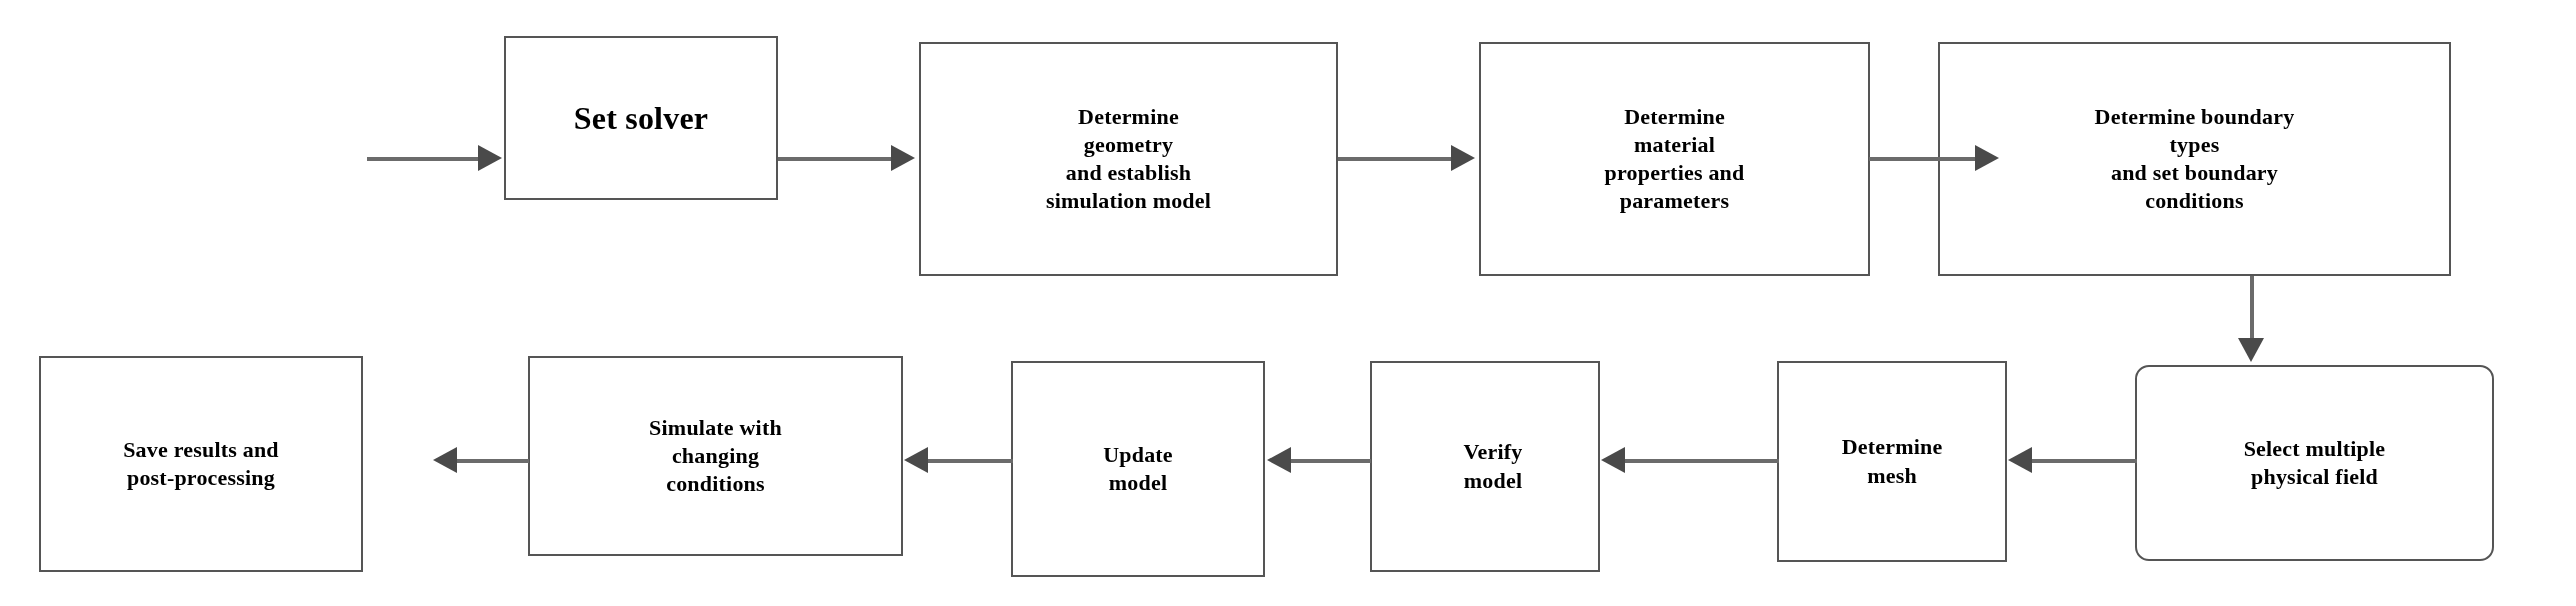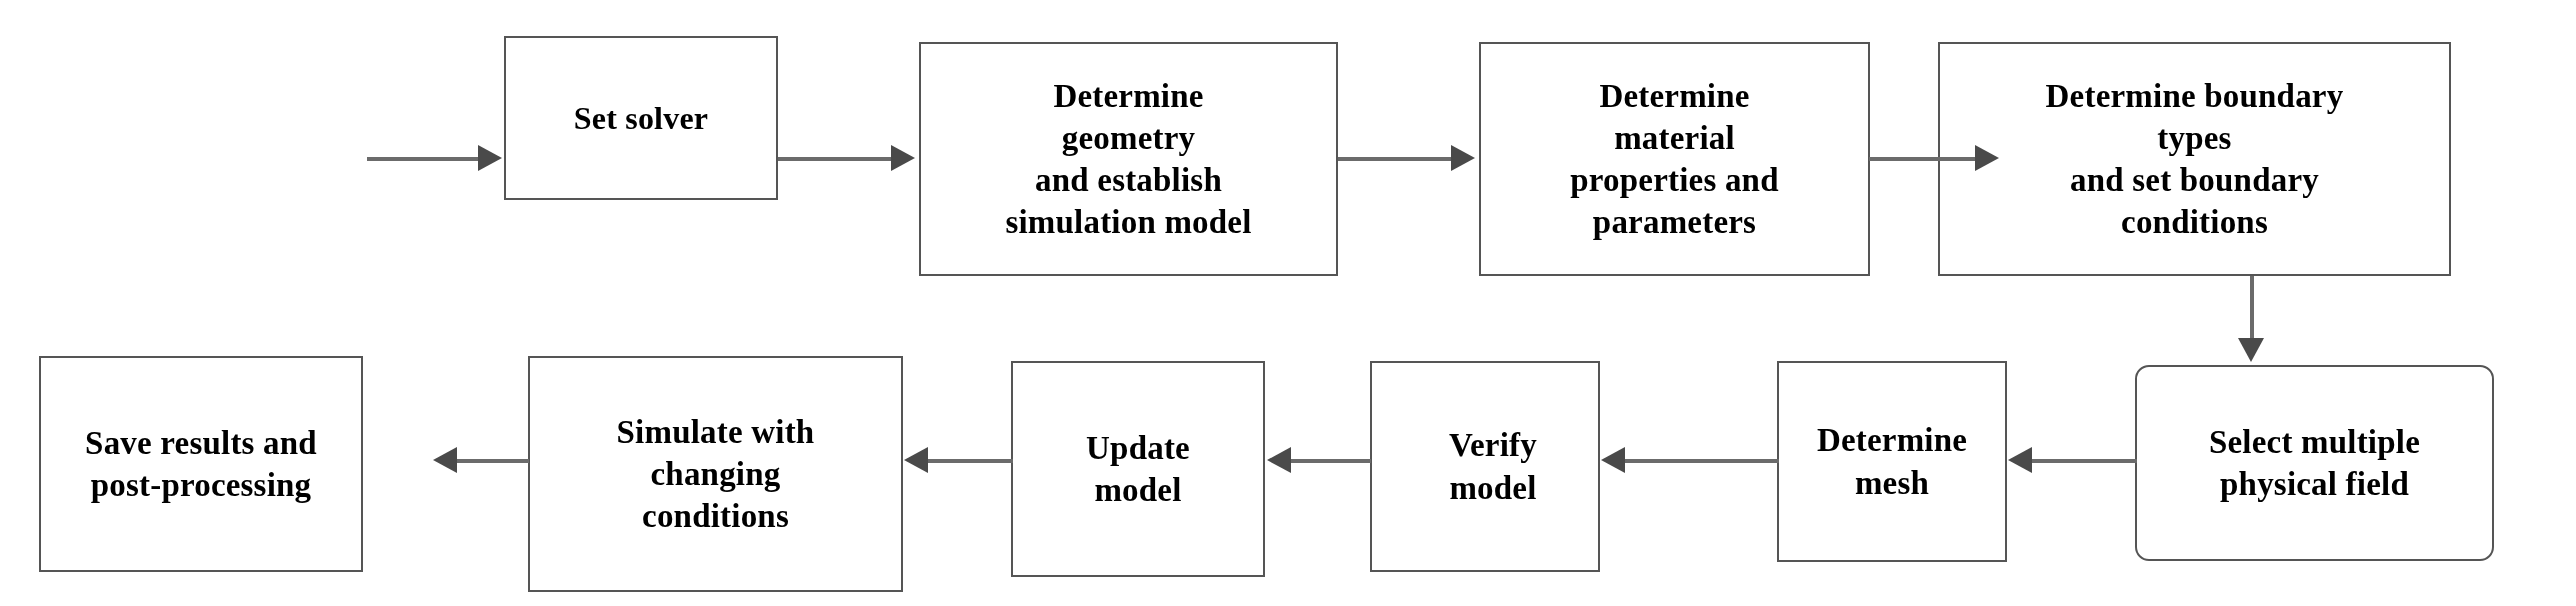--- a/index.html
+++ b/index.html
@@ -29,21 +29,21 @@
   .node .node-label {
     font-weight: bold;
     color: #000000;
     line-height: 1.28;
     letter-spacing: 0.2px;
     white-space: pre-line;
     padding: 0 8px;
   }
   
   .fs-lg .node-label { font-size: 32px; }
-  .fs-md .node-label { font-size: 33px; }
+  .fs-md .node-label { font-size: 22px; }
 
   .edge {
     position: absolute;
     background: #6b6b6b;
   }
   .edge-h { height: 4px; }
   .edge-v { width: 4px; }
 
   .arrowhead {
     position: absolute;
@@ -95,21 +95,21 @@
 types
 and set boundary
 conditions</span>
   </div>
 
   <div class="node fs-md" style="left:39px;  top:356px; width:324px; height:216px;">
     <span class="node-label">Save results and
 post-processing</span>
   </div>
 
-  <div class="node fs-md" style="left:528px; top:356px; width:375px; height:236px;text-align:center;">
+  <div class="node fs-md" style="left:528px; top:356px; width:375px; height:200px;text-align:center;">
     <span class="node-label">Simulate with
 changing
 conditions</span>
   </div>
 
   <div class="node fs-md" style="left:1011px; top:361px; width:254px; height:216px;">
     <span class="node-label">Update
 model</span>
   </div>
 

